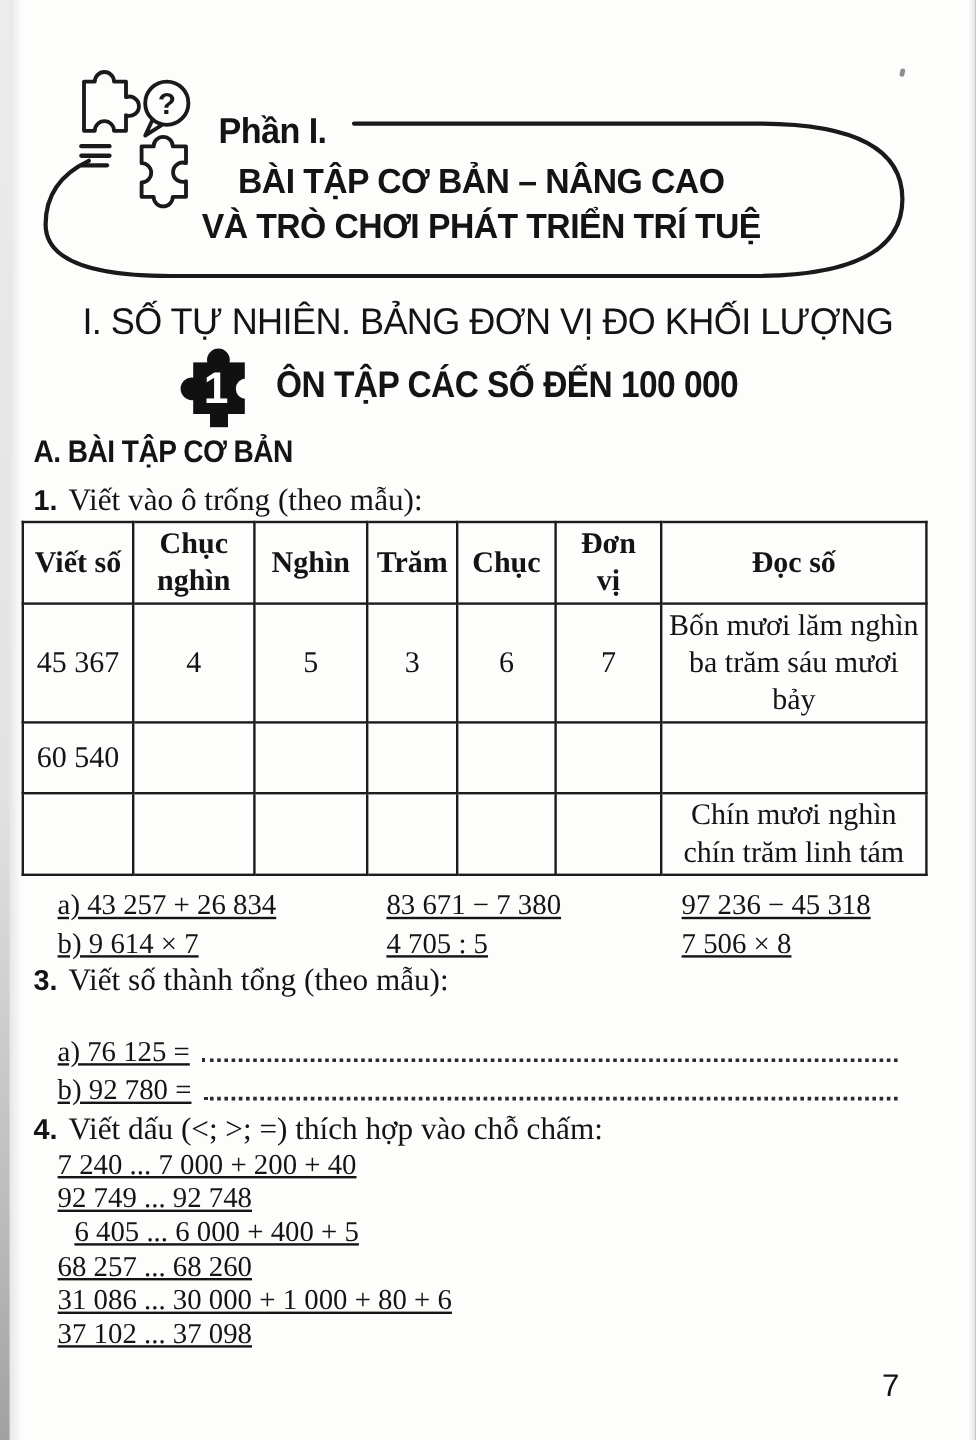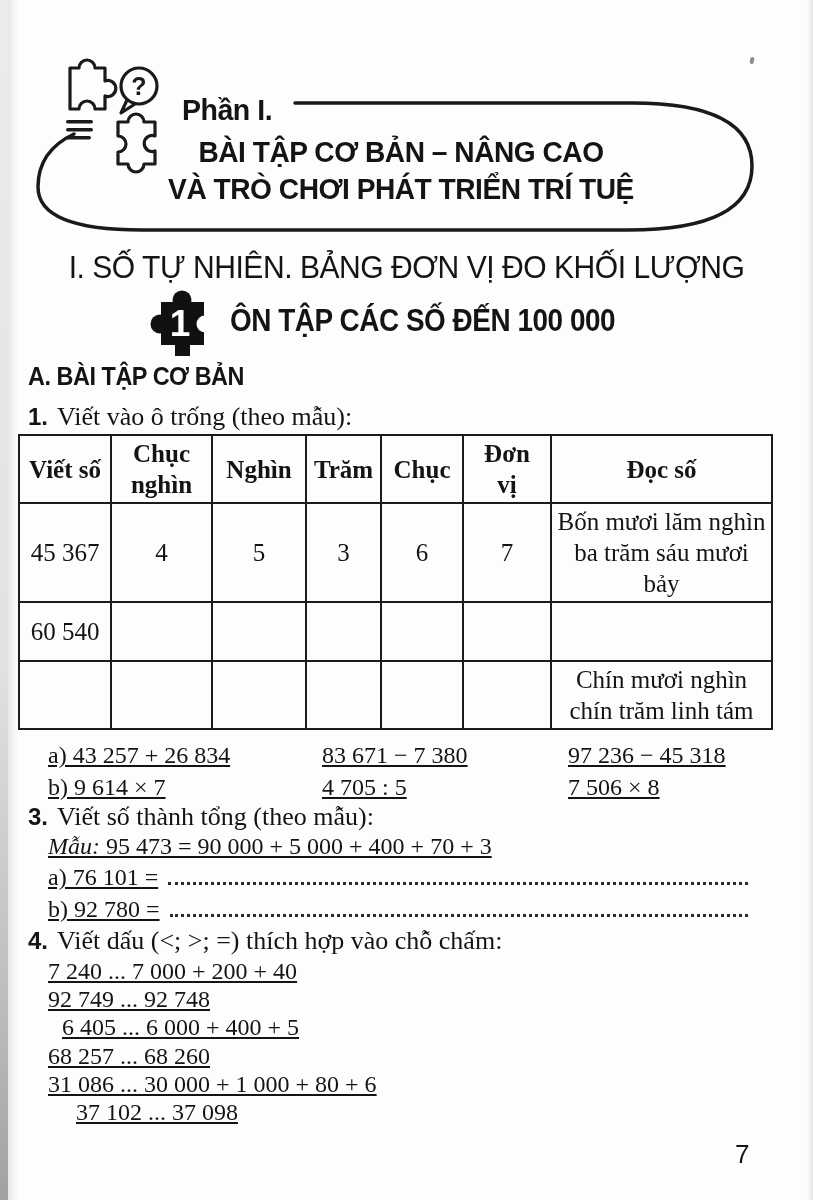--- a/index.html
+++ b/index.html
@@ -183,37 +183,33 @@
   <div class="abs body-line" style="left:48px;  top:742px;">a) 43 257 + 26 834</div>
   <div class="abs body-line" style="left:322px; top:742px;">83 671 − 7 380</div>
   <div class="abs body-line" style="left:568px; top:742px;">97 236 − 45 318</div>
   <div class="abs body-line" style="left:48px;  top:774px;">b) 9 614 × 7</div>
   <div class="abs body-line" style="left:322px; top:774px;">4 705 : 5</div>
   <div class="abs body-line" style="left:568px; top:774px;">7 506 × 8</div>
 
   <div class="abs ex-title" style="left:28px; top:802px;">
     <span class="ex-num">3.</span><span class="ex-text">Viết số thành tổng (theo mẫu):</span>
   </div>
-  <div class="abs body-line" style="left:48px; top:833px;">
-    <span class="italic">Mẫu:</span>
-    <span>95 473 = 90 000 + 5 000 + 400 + 70 + 3</span>
-  </div>
   <div class="abs fill-row" style="left:48px; top:864px; width:700px;">
-    <span class="body-line">a) 76 101 =</span>
+    <span class="body-line">a) 76 125 =</span>
     <div class="leader"></div>
   </div>
   <div class="abs fill-row" style="left:48px; top:896px; width:700px;">
     <span class="body-line">b) 92 780 =</span>
     <div class="leader"></div>
   </div>
 
   <div class="abs ex-title" style="left:28px; top:926px;">
     <span class="ex-num">4.</span><span class="ex-text">Viết dấu (&lt;; &gt;; =) thích hợp vào chỗ chấm:</span>
   </div>
   <div class="abs body-line" style="left:48px; top:958px;">7 240 ... 7 000 + 200 + 40</div>
   <div class="abs body-line" style="left:48px; top:986px;">92 749 ... 92 748</div>
   <div class="abs body-line" style="left:62px; top:1014px;">6 405 ... 6 000 + 400 + 5</div>
   <div class="abs body-line" style="left:48px; top:1043px;">68 257 ... 68 260</div>
   <div class="abs body-line" style="left:48px; top:1071px;">31 086 ... 30 000 + 1 000 + 80 + 6</div>
-  <div class="abs body-line" style="left:48px; top:1099px;margin-left:28px;">37 102 ... 37 098</div>
+  <div class="abs body-line" style="left:48px; top:1099px;">37 102 ... 37 098</div>
 
   <div class="abs page-num">7</div>
 </div>
 
 </body></html>

